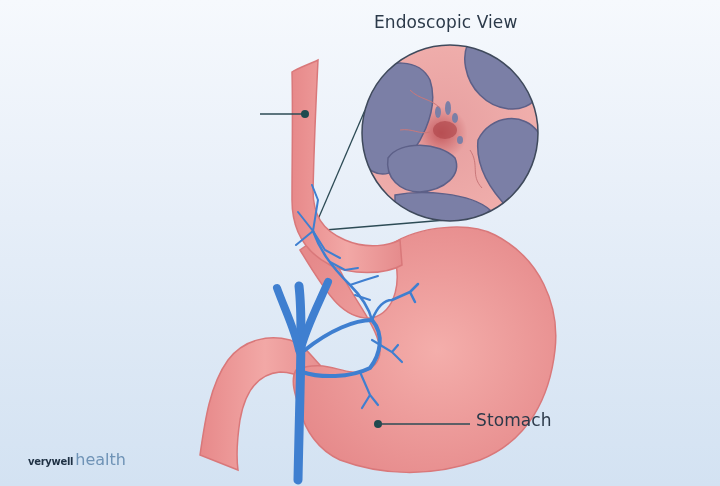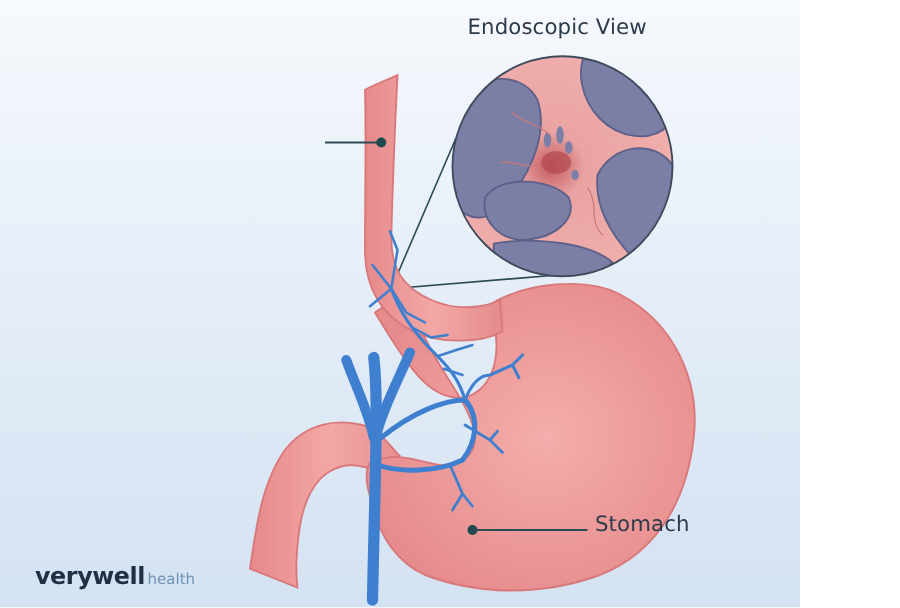--- a/index.html
+++ b/index.html
@@ -1,25 +1,25 @@
 <!DOCTYPE html>
 <html><head>
 <meta charset="utf-8">
 <style>
   html, body { margin: 0; padding: 0; }
   body { width: 720px; height: 486px; overflow: hidden; font-family: "DejaVu Sans", "Liberation Sans", sans-serif; }
-  .canvas { position: relative; width: 640px; height: 486px; background: linear-gradient(180deg, #f6f9fd 0%, #e6eef8 45%, #d3e2f2 100%); }
+  .canvas { position: relative; width: 720px; height: 486px; background: linear-gradient(180deg, #f6f9fd 0%, #e6eef8 45%, #d3e2f2 100%); }
   svg.art { position: absolute; left: 0; top: 0; }
   .label { position: absolute; color: #2c3a4a; font-size: 17px; letter-spacing: 0.1px; white-space: nowrap; }
   .title { left: 374px; top: 12px; font-size: 17px; }
   .lbl-esoph { left: 154px; top: 102px; }
   .lbl-stomach { left: 476px; top: 410px; }
   .brand { position: absolute; left: 28px; top: 450px; white-space: nowrap; }
-  .brand-a { font-family: "DejaVu Sans", sans-serif; font-weight: bold; font-size: 19px; color: #1f3144; letter-spacing: -0.3px; margin-top: 20px; }
-  .brand-b { font-family: "DejaVu Sans", sans-serif; font-size: 12px; color: #6f93b6; margin-left: 2px; }
+  .brand-a { font-family: "DejaVu Sans", sans-serif; font-weight: bold; font-size: 10px; color: #1f3144; letter-spacing: -0.3px; margin-top: 20px; }
+  .brand-b { font-family: "DejaVu Sans", sans-serif; font-size: 16px; color: #6f93b6; margin-left: 2px; }
 </style>
 </head>
 <body>
 
 <div class="canvas">
 
   <svg class="art" width="720" height="486" viewBox="0 0 720 486">
     <defs>
       <linearGradient id="tissue" x1="0" y1="0" x2="1" y2="0">
         <stop offset="0" stop-color="#e7898a"></stop>

